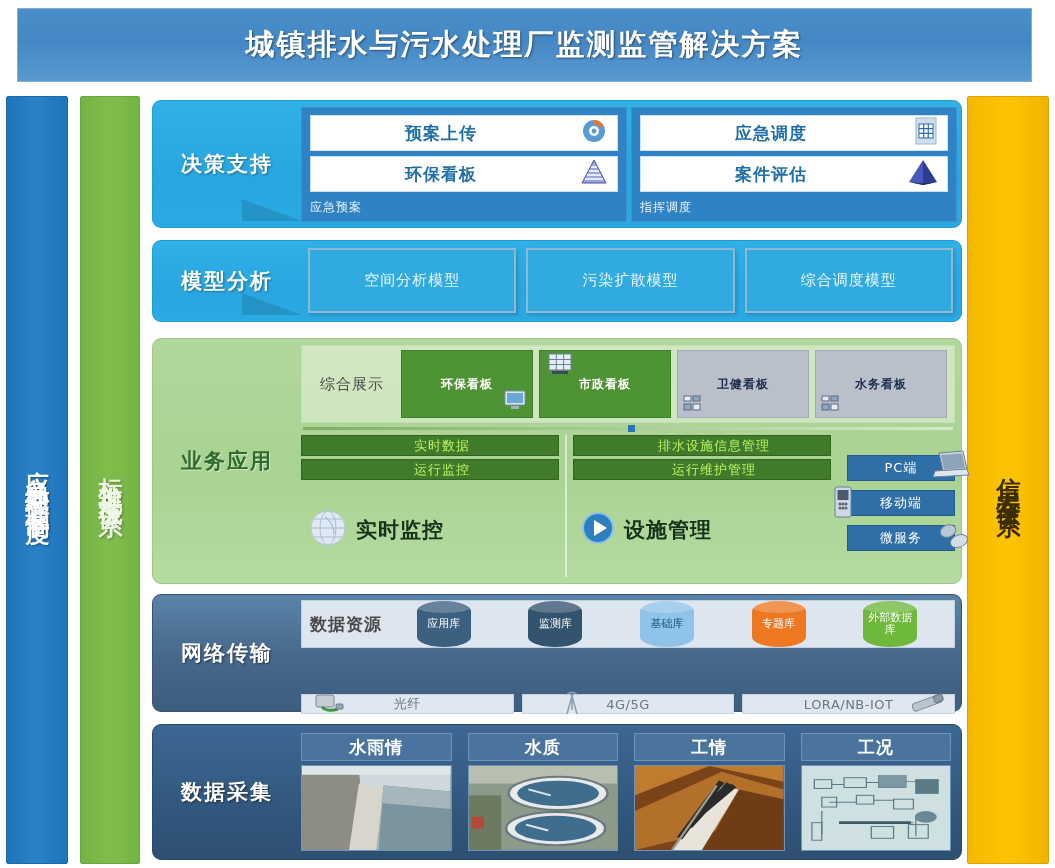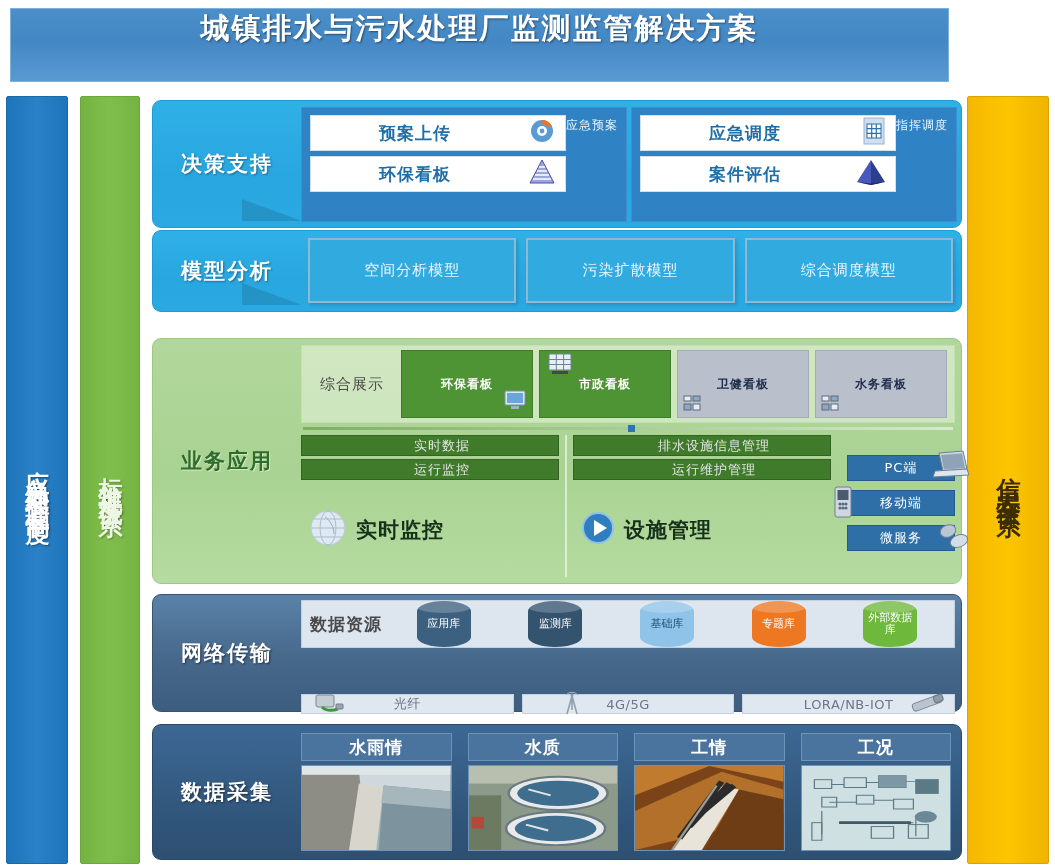--- a/index.html
+++ b/index.html
@@ -6,24 +6,24 @@
   body {
     width: 1055px; height: 868px;
     font-family: "DejaVu Sans", "Liberation Sans", sans-serif;
     background: #ffffff;
     overflow: hidden;
     position: relative;
   }
 
   
   .title-bar {
-    position: absolute; left: 10px; top: 8px; width: 939px; height: 74px;
+    position: absolute; left: 17px; top: 8px; width: 1015px; height: 74px;
     background: linear-gradient(180deg,#4a8fc9 0%, #4387c4 45%, #5a9ad1 100%);
     border: 1px solid #7fb0d8;
-    display: flex; justify-content: center;
+    display: flex; align-items: center; justify-content: center;
   }
   .title-text {
     color: #ffffff; font-size: 29px; font-weight: bold; letter-spacing: 2px;
     text-shadow: 1px 1px 2px rgba(0,0,0,.45);
   }
 
   
   .pillar {
     position: absolute; top: 96px; height: 768px;
     display: flex; align-items: center; justify-content: center;
@@ -75,41 +75,41 @@
   
   #layer-decision {
     top: 100px; height: 128px;
     background: linear-gradient(180deg,#2fb1e6 0%, #28a6e0 60%, #2aa9e2 100%);
     border: 1px solid #1e9ad4;
   }
   #layer-decision .layer-label { color:#ffffff; text-shadow: 1px 1px 2px rgba(0,0,0,.35); }
   .dec-group {
     flex: 1; margin: 6px 4px 5px 0; background: #2f83c4;
     border: 1px solid #3d8fcd;
-    display: flex; flex-direction: row; padding: 7px 8px 3px 8px;
+    display: flex; flex-direction: column; padding: 7px 8px 3px 8px;
   }
   .dec-row { flex: 1; display: flex; gap: 0; flex-direction: column; }
   .dec-box {
     background: #ffffff; border: 1px solid #cfe0ee;
     height: 36px; margin-bottom: 5px;
     display: flex; align-items: center; justify-content: center;
     position: relative; padding-right: 46px;
   }
   .dec-box .dec-label {
     color: #1e6fa8; font-size: 17px; font-weight: bold; letter-spacing: 1px;
   }
   .dec-icon { position: absolute; right: 8px; top: 50%; transform: translateY(-50%); }
   .dec-group-title {
-    text-align: center; color: #e9f3fb; font-size: 12px; padding: 2px 0 2px;
+    color: #e9f3fb; font-size: 12px; padding: 2px 0 2px;
     letter-spacing: 1px;
   }
 
   
   #layer-model {
-    top: 230px; height: 82px;
+    top: 240px; height: 82px;
     background: linear-gradient(180deg,#2fb1e6 0%, #28a6e0 60%, #2aa9e2 100%);
     border: 1px solid #1e9ad4;
   }
   #layer-model .layer-label { color:#ffffff; text-shadow: 1px 1px 2px rgba(0,0,0,.35); }
   .model-wrap { flex: 1; display: flex; gap: 10px; padding: 7px 8px 8px 7px; }
   .model-box {
     flex: 1; background: #31abdf; border: 2px solid #8fb8d4;
     display: flex; align-items: center; justify-content: center;
     color: #eaf6fd; font-size: 15px; letter-spacing: 1px;
     box-shadow: 2px 2px 3px rgba(0,0,0,.15);
@@ -143,21 +143,21 @@
 
   .biz-divider { height: 3px; background: linear-gradient(90deg,#7fae63,#d7e9c9); margin: 4px 2px 5px; position: relative; }
   .biz-divider::after { content:''; position:absolute; left:50%; top:-2px; width:7px; height:7px; background:#2e74b5; }
 
   .biz-cols { flex: 1; display: flex; }
   .biz-col {
     flex: 1; margin-right: 6px; display: flex; flex-direction: column;
     border-right: 2px solid rgba(255,255,255,.55); padding-right: 6px;
   }
   .biz-tag {
-    background: #3f7b2a; border: 1px solid #336321; color: #e5e5e5;
+    background: #3f7b2a; border: 1px solid #336321; color: #bef264;
     height: 21px; display: flex; align-items: center; justify-content: center;
     font-size: 13px; letter-spacing: 1px; margin-bottom: 3px; padding-left: 24px;
   }
   .biz-feature {
     flex: 1; display: flex; align-items: center; gap: 7px; padding-left: 6px;
     position: relative;
   }
   .biz-feature-text { font-size: 21px; font-weight: bold; color: #16301a; letter-spacing: 1px; }
 
   .terminal-col {

